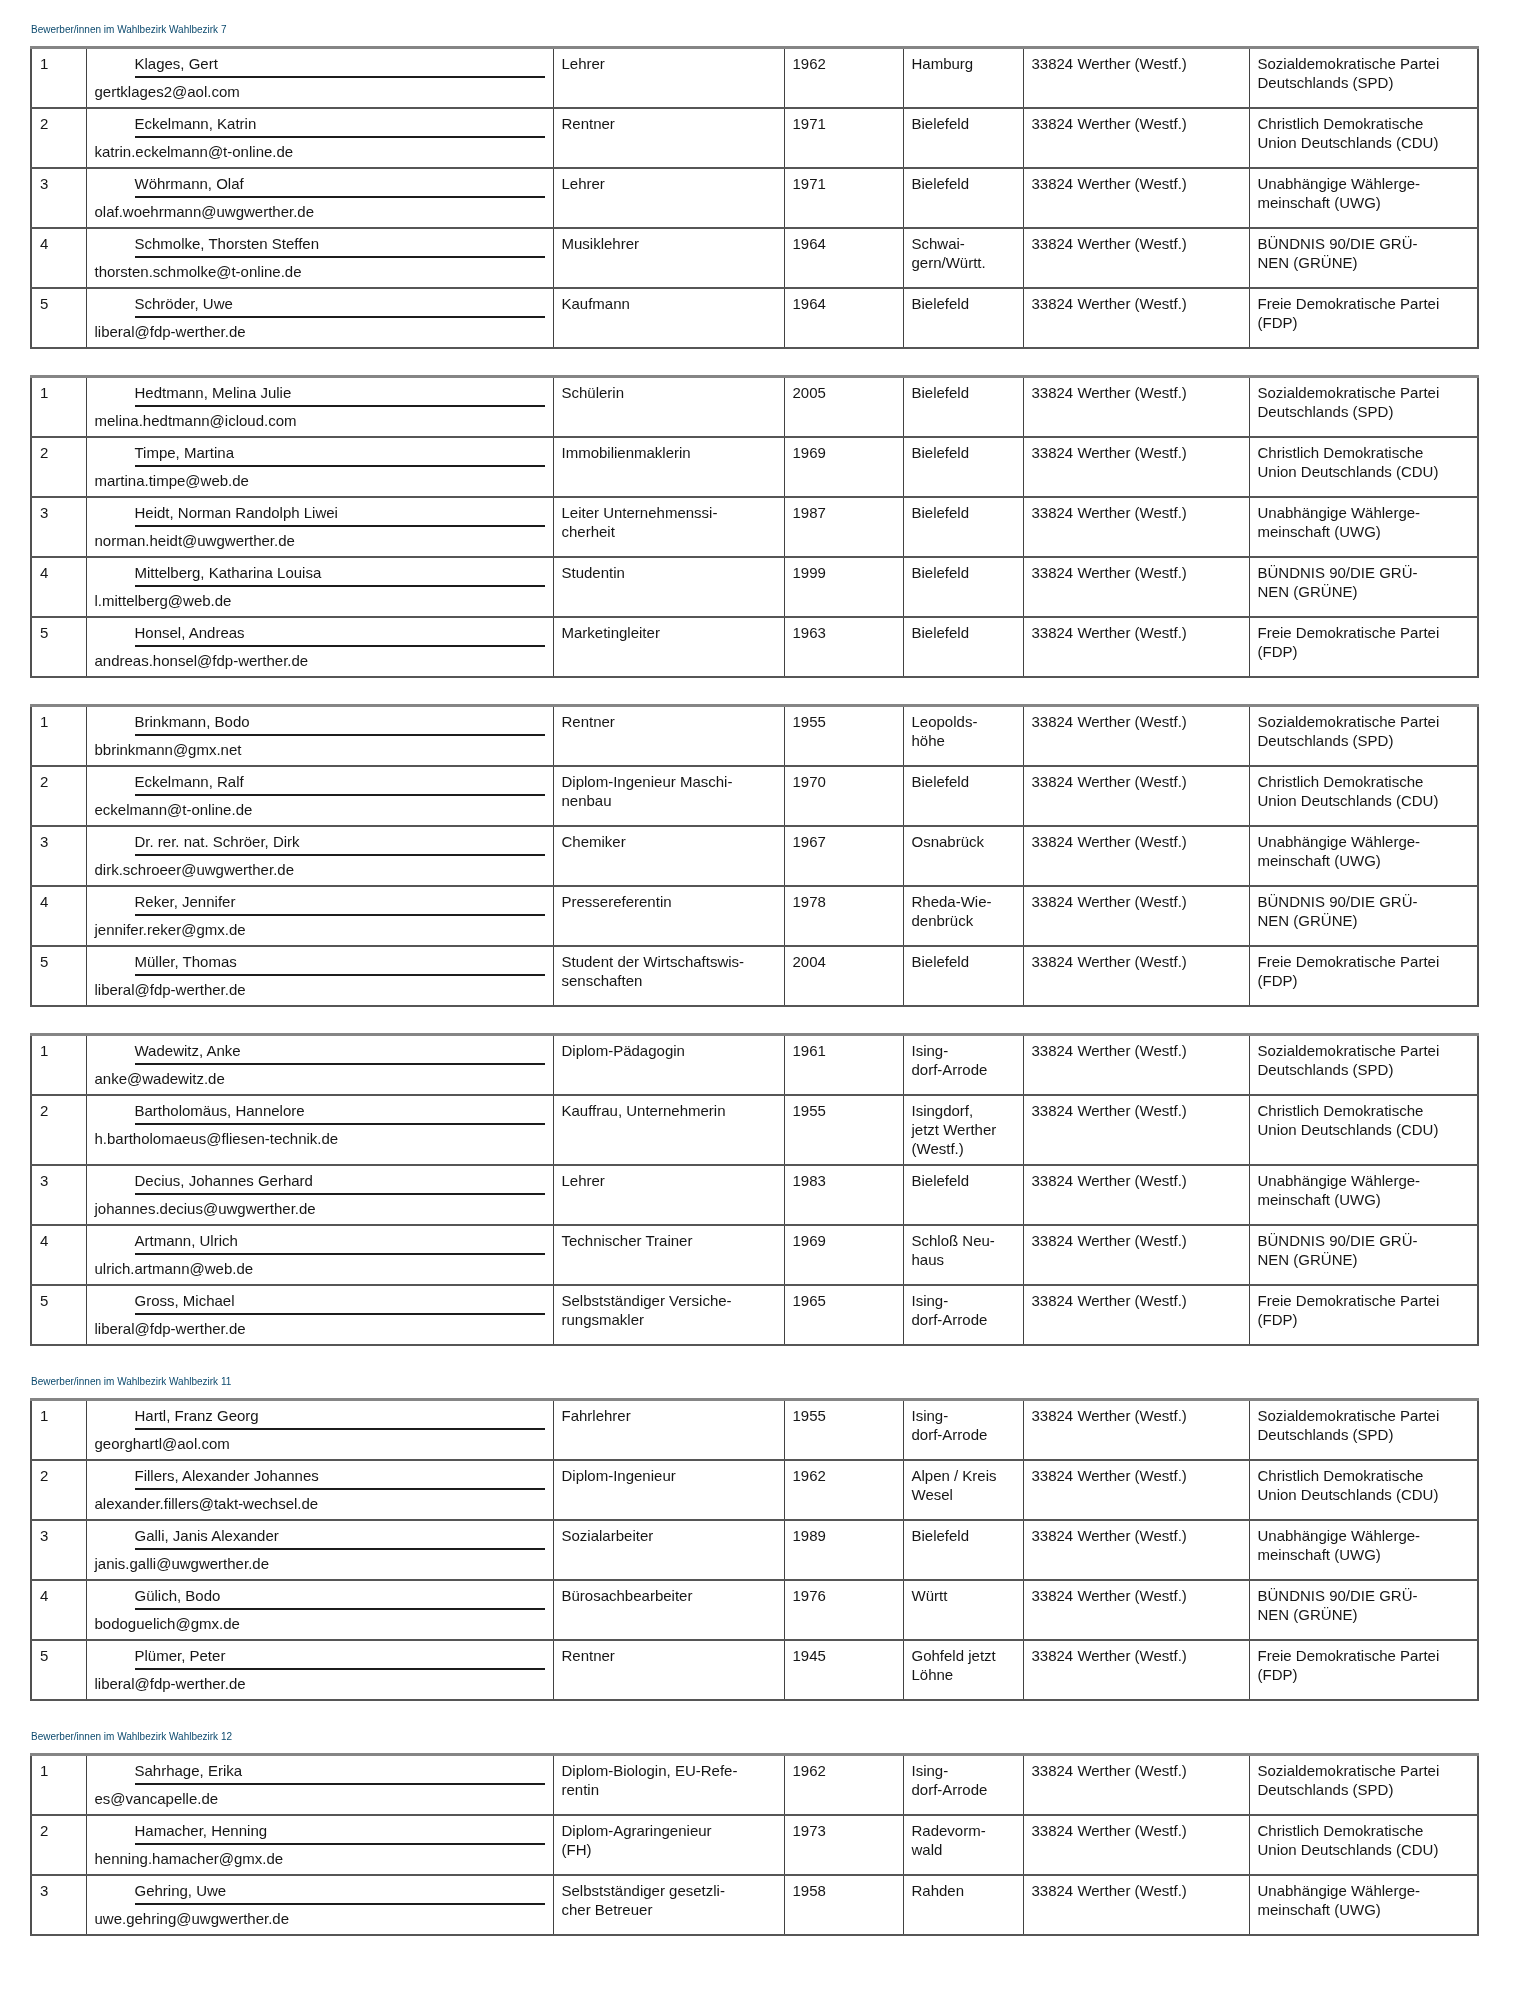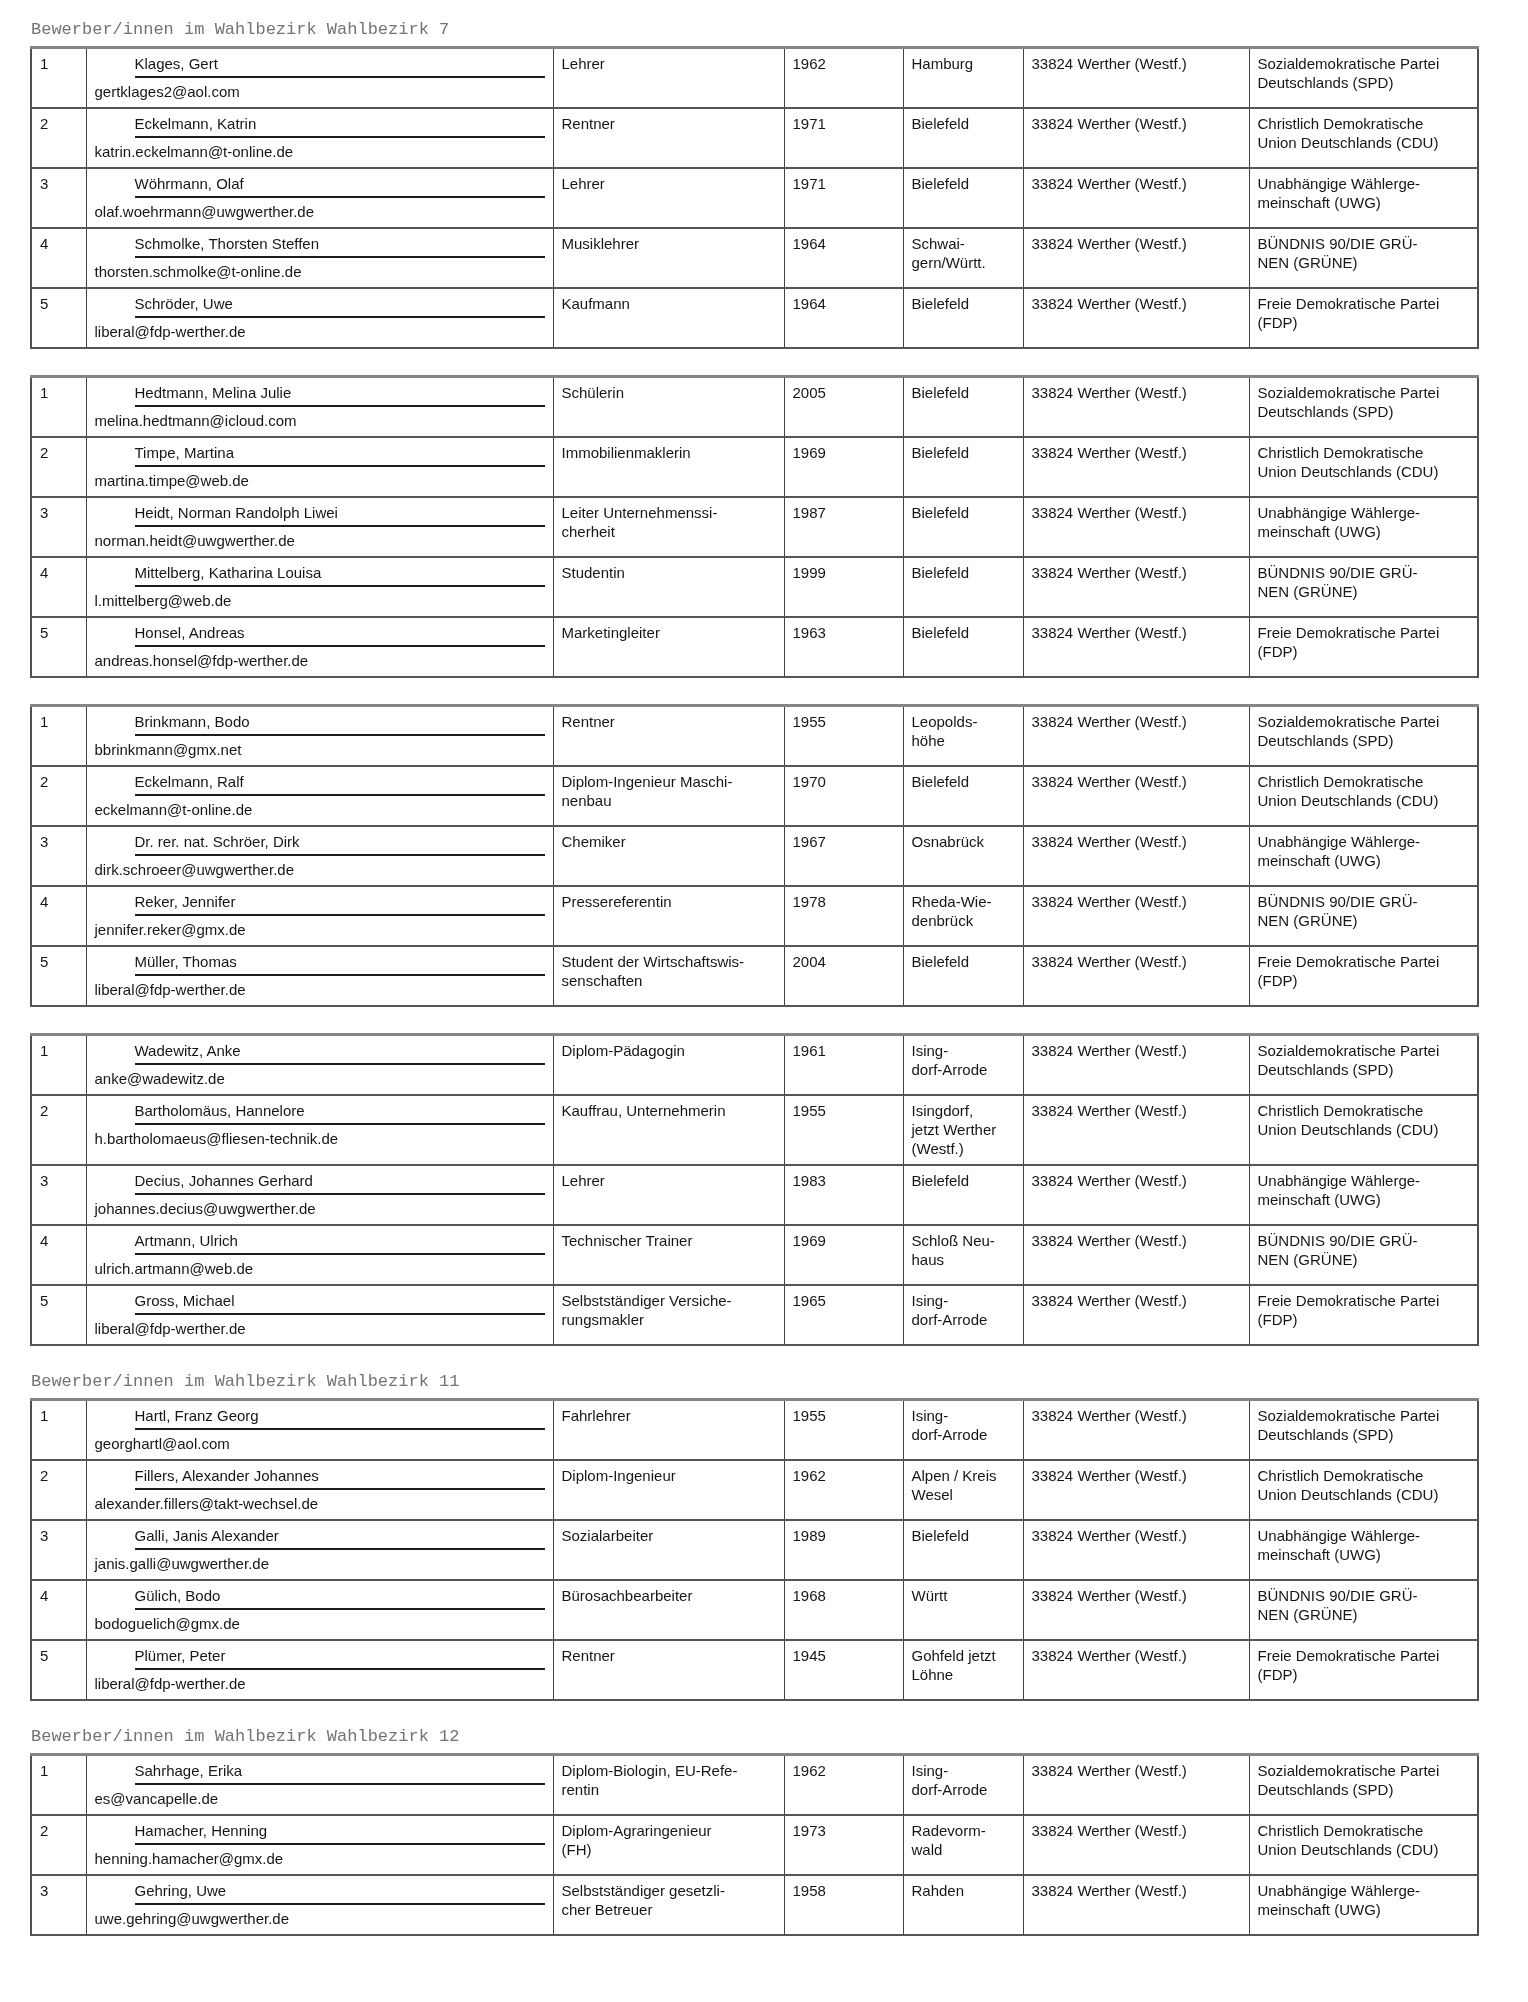--- a/index.html
+++ b/index.html
@@ -10,25 +10,24 @@
     color: #161616;
   }
   body {
     width: 1528px;
     min-height: 2002px;
     box-sizing: border-box;
     padding: 20px 0 40px 30px;
   }
   .section { margin: 0 0 26px 0; }
   .section-title {
-    font-size: 17px;
+    font-size: 10px;
     line-height: 19px;
     margin: 0 0 7px 1px;
-    color: #737373;
-    font-family: Liberation Mono, monospace;
+    color: #0c4a6e;
   }
   table.cand {
     border-collapse: collapse;
     table-layout: fixed;
     width: 1447px;
     border: 2px solid #505050;
     border-top: 3px solid #858585;
   }
   table.cand td {
     border-left: 1px solid #424242;
@@ -465,21 +464,21 @@
 meinschaft (UWG)</td>
   </tr>
 
   <tr>
     <td class="c-num">4</td>
     <td class="c-name">
       <div class="nm">Gülich, Bodo</div>
       <div class="em">bodoguelich@gmx.de</div>
     </td>
     <td class="pre">Bürosachbearbeiter</td>
-    <td>1968</td>
+    <td>1976</td>
     <td class="pre">Württ</td>
     <td>33824 Werther (Westf.)</td>
     <td class="pre">BÜNDNIS 90/DIE GRÜ-
 NEN (GRÜNE)</td>
   </tr>
 
   <tr>
     <td class="c-num">5</td>
     <td class="c-name">
       <div class="nm">Plümer, Peter</div>

